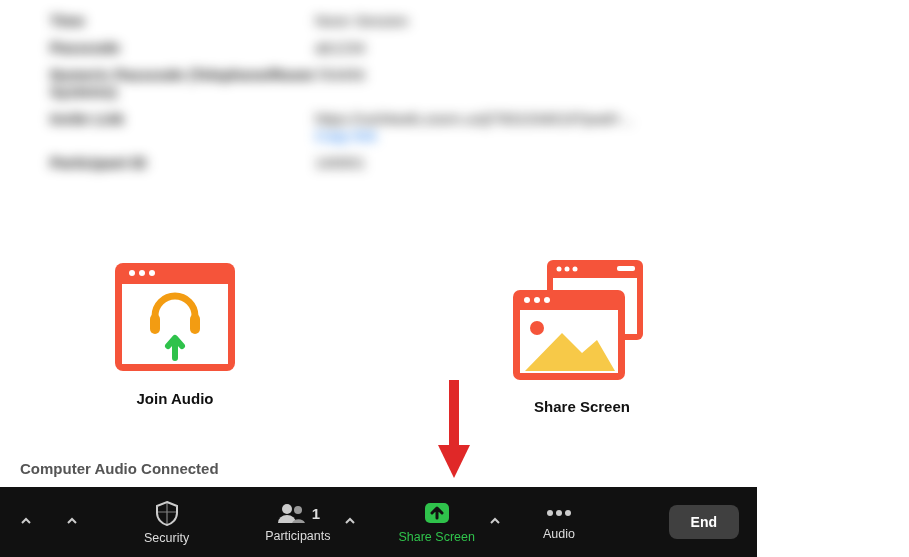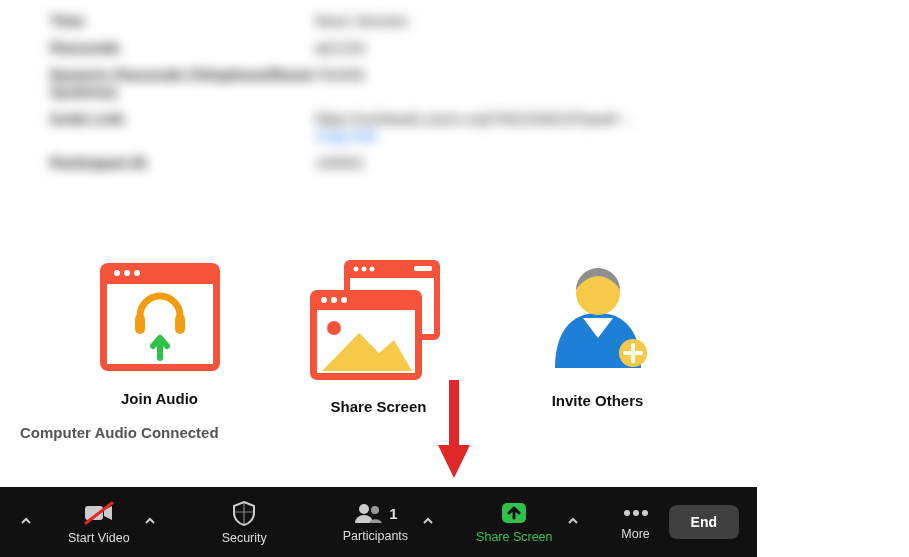--- a/index.html
+++ b/index.html
@@ -7,21 +7,21 @@
   .page { width: 757px; height: 557px; display: flex; flex-direction: column; }
   .content { flex: 1; position: relative; }
   .info-block { padding: 12px 50px 0 50px; filter: blur(6px); user-select: none; }
   .info-row { display: flex; margin-bottom: 10px; }
   .info-label { width: 265px; font-weight: 700; font-size: 15px; color: #111; }
   .info-value { font-size: 15px; color: #111; }
   .copy-link { color: #0e71eb; }
   .tiles { position: absolute; top: 258px; left: 0; right: 0; display: flex; justify-content: space-between; padding: 0 50px; }
   .tile { width: 250px; display: flex; flex-direction: column; align-items: center; cursor: pointer; }
   .tile-label { margin-top: 14px; font-weight: 700; font-size: 15px; color: #111; text-align: center; }
-  .audio-status { position: absolute; left: 20px; top: 424px; font-weight: 600; font-size: 15px; color: #555; }
+  .audio-status { position: absolute; left: 20px; top: 460px; font-weight: 600; font-size: 15px; color: #555; }
   .arrow-down { position: absolute; left: 434px; top: 380px; }
   .toolbar { height: 70px; background: #111; display: flex; align-items: center; position: relative; }
   .tb-item { display: flex; flex-direction: column; align-items: center; justify-content: center; color: #ddd; font-size: 12.5px; cursor: pointer; padding: 0 8px; }
   .tb-item .label { margin-top: 4px; white-space: nowrap; }
   .chev { color: #ccc; font-size: 12px; padding: 0 6px; cursor: pointer; }
   .green { color: #2fc24b; }
   .end-btn { position: absolute; right: 18px; top: 50%; transform: translateY(-50%); background: #404040; color: #fff; font-weight: 600; font-size: 14px; border: none; border-radius: 8px; padding: 9px 22px; cursor: pointer; }
   .spacer { flex: 1; }
 </style>
 </head>
@@ -87,36 +87,20 @@
           <circle cx="20" cy="42" r="3" fill="#fff"></circle>
             <circle cx="30" cy="42" r="3" fill="#fff"></circle>
             <circle cx="40" cy="42" r="3" fill="#fff"></circle>
 
           <circle cx="30" cy="70" r="7" fill="#f5543a"></circle>
           <polygon points="18,113 55,75 75,95 90,82 108,113" fill="#f7c948"></polygon>
         </svg>
         <div class="tile-label">Share Screen</div>
       </div>
 
-      <div class="tile">
-        <svg width="130" height="120">
-
-          <path d="M65 55 C35 55 22 78 22 110 L108 110 C108 78 95 55 65 55 Z" fill="#1f7fd6"></path>
-
-          <path d="M50 60 L65 80 L80 60 Z" fill="#fff"></path>
-
-          <circle cx="65" cy="35" r="22" fill="#f7c948"></circle>
-
-          <path d="M43 32 a22 22 0 0 1 44 0 c-6 -10 -16 -14 -22 -14 c-6 0 -16 4 -22 14 Z" fill="#8f8f8f"></path>
-
-          <circle cx="100" cy="95" r="14" fill="#f7c948"></circle>
-          <path d="M100 87 L100 103 M92 95 L108 95" stroke="#fff" stroke-width="4" stroke-linecap="round"></path>
-        </svg>
-        <div class="tile-label">Invite Others</div>
-      </div>
     </div>
 
     <div class="audio-status">Computer Audio Connected</div>
 
     <svg class="arrow-down" width="40" height="100">
       <line x1="20" y1="0" x2="20" y2="70" stroke="#e02828" stroke-width="10"></line>
       <polygon points="4,65 36,65 20,98" fill="#e02828"></polygon>
     </svg>
 
   </div>
@@ -125,28 +109,20 @@
     <div style="width:14px"></div>
 
     <span class="chev">
       <svg width="12" height="12">
           <path d="M2 8 L6 4 L10 8" stroke="#ccc" stroke-width="2" fill="none"></path>
         </svg>
     </span>
 
     <div style="width:22px"></div>
 
-    <div class="tb-item">
-      <svg width="34" height="28">
-        <rect x="3" y="7" width="18" height="14" rx="3" fill="#ccc"></rect>
-        <polygon points="22,11 30,7 30,21 22,17" fill="#ccc"></polygon>
-        <line x1="4" y1="24" x2="30" y2="4" stroke="#e02828" stroke-width="3" stroke-linecap="round"></line>
-      </svg>
-      <span class="label">Start Video</span>
-    </div>
     <span class="chev">
       <svg width="12" height="12">
           <path d="M2 8 L6 4 L10 8" stroke="#ccc" stroke-width="2" fill="none"></path>
         </svg>
     </span>
 
     <div style="width:52px"></div>
 
     <div class="tb-item">
       <svg width="28" height="28">
@@ -192,20 +168,20 @@
     </span>
 
     <div style="width:28px"></div>
 
     <div class="tb-item">
       <svg width="30" height="20">
         <circle cx="6" cy="10" r="3" fill="#ccc"></circle>
           <circle cx="15" cy="10" r="3" fill="#ccc"></circle>
           <circle cx="24" cy="10" r="3" fill="#ccc"></circle>
       </svg>
-      <span class="label">More</span>
+      <span class="label">Audio</span>
     </div>
 
     <div class="spacer"></div>
 
     <button class="end-btn">End</button>
   </div>
 </div>
 
 </body></html>

